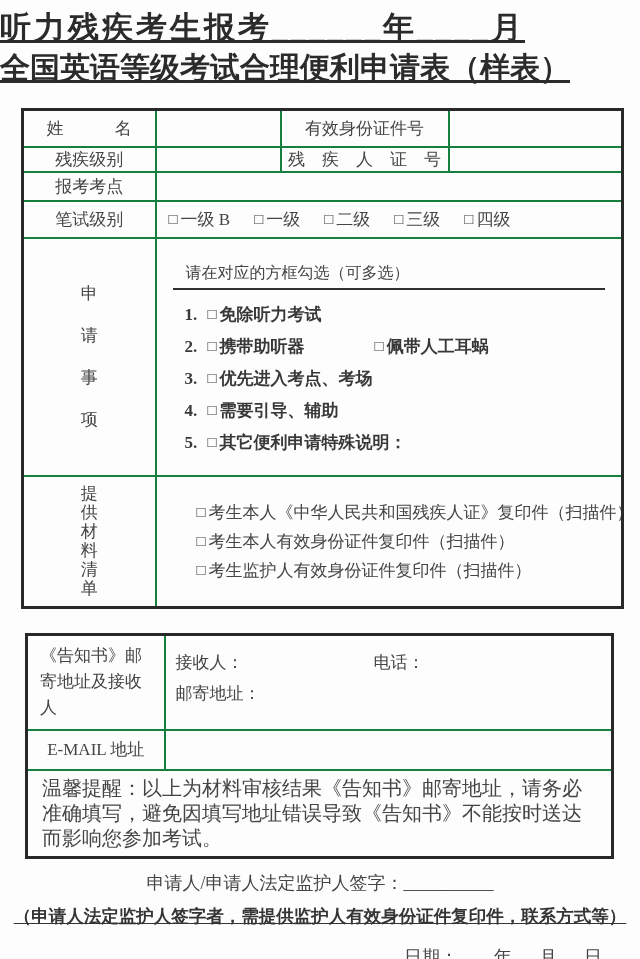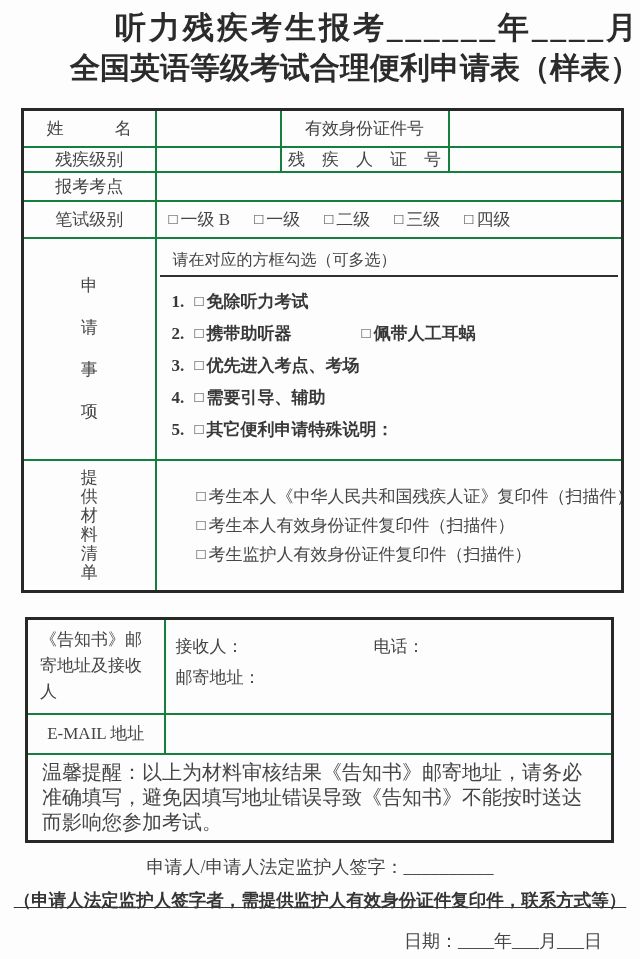--- a/index.html
+++ b/index.html
@@ -7,24 +7,25 @@
   .page {
     position: relative;
     width: 640px;
     height: 959px;
     background: #fdfdfd;
     font-family: "Liberation Serif", "DejaVu Serif", serif;
     color: #454545;
     overflow: hidden;
   }
   .title-line {
-    text-align: right;
+    text-align: left;
     font-weight: bold;
     color: #2b2b2b;
     white-space: pre;
+    text-decoration: underline;
   }
   .title-1 { padding-top: 8px; font-size: 31px; letter-spacing: 3px; line-height: 40px; }
   .title-2 { font-size: 30px; letter-spacing: 0px; line-height: 40px; }
 
   table { border-collapse: collapse; table-layout: fixed; }
   .t1 { margin: 20px 0 0 21px; width: 600px; border: 3px solid #282828; }
   .t2 { margin: 24px 0 0 25px; width: 586px; border: 3px solid #282828; }
   td { border: 2px solid #15803d; font-size: 17px; overflow: hidden; }
 
   .lbl { text-align: center; white-space: pre; vertical-align: middle; }
@@ -35,21 +36,21 @@
   .cb { font-size: 15px; margin-right: 3px; color: #3c3c3c; line-height: 1; }
 
   .vcell { vertical-align: middle; }
   .vlabel {
     width: 18px; margin: 0 auto;
     word-break: break-all; text-align: center;
     font-size: 17px; line-height: 42px;
   }
   .vlabel.tight { line-height: 19px; }
 
-  .applycell { padding: 3px; vertical-align: top; }
+  .applycell { padding: 16px; vertical-align: top; }
   .apply-header {
     height: 35px; line-height: 35px;
     border-bottom: 2px solid #303030;
     padding-left: 13px; font-size: 16px;
   }
   .apply-list { padding: 9px 0 0 12px; }
   .apply-item {
     height: 32px; display: flex; align-items: center;
     font-weight: bold; color: #383838; white-space: pre;
   }

